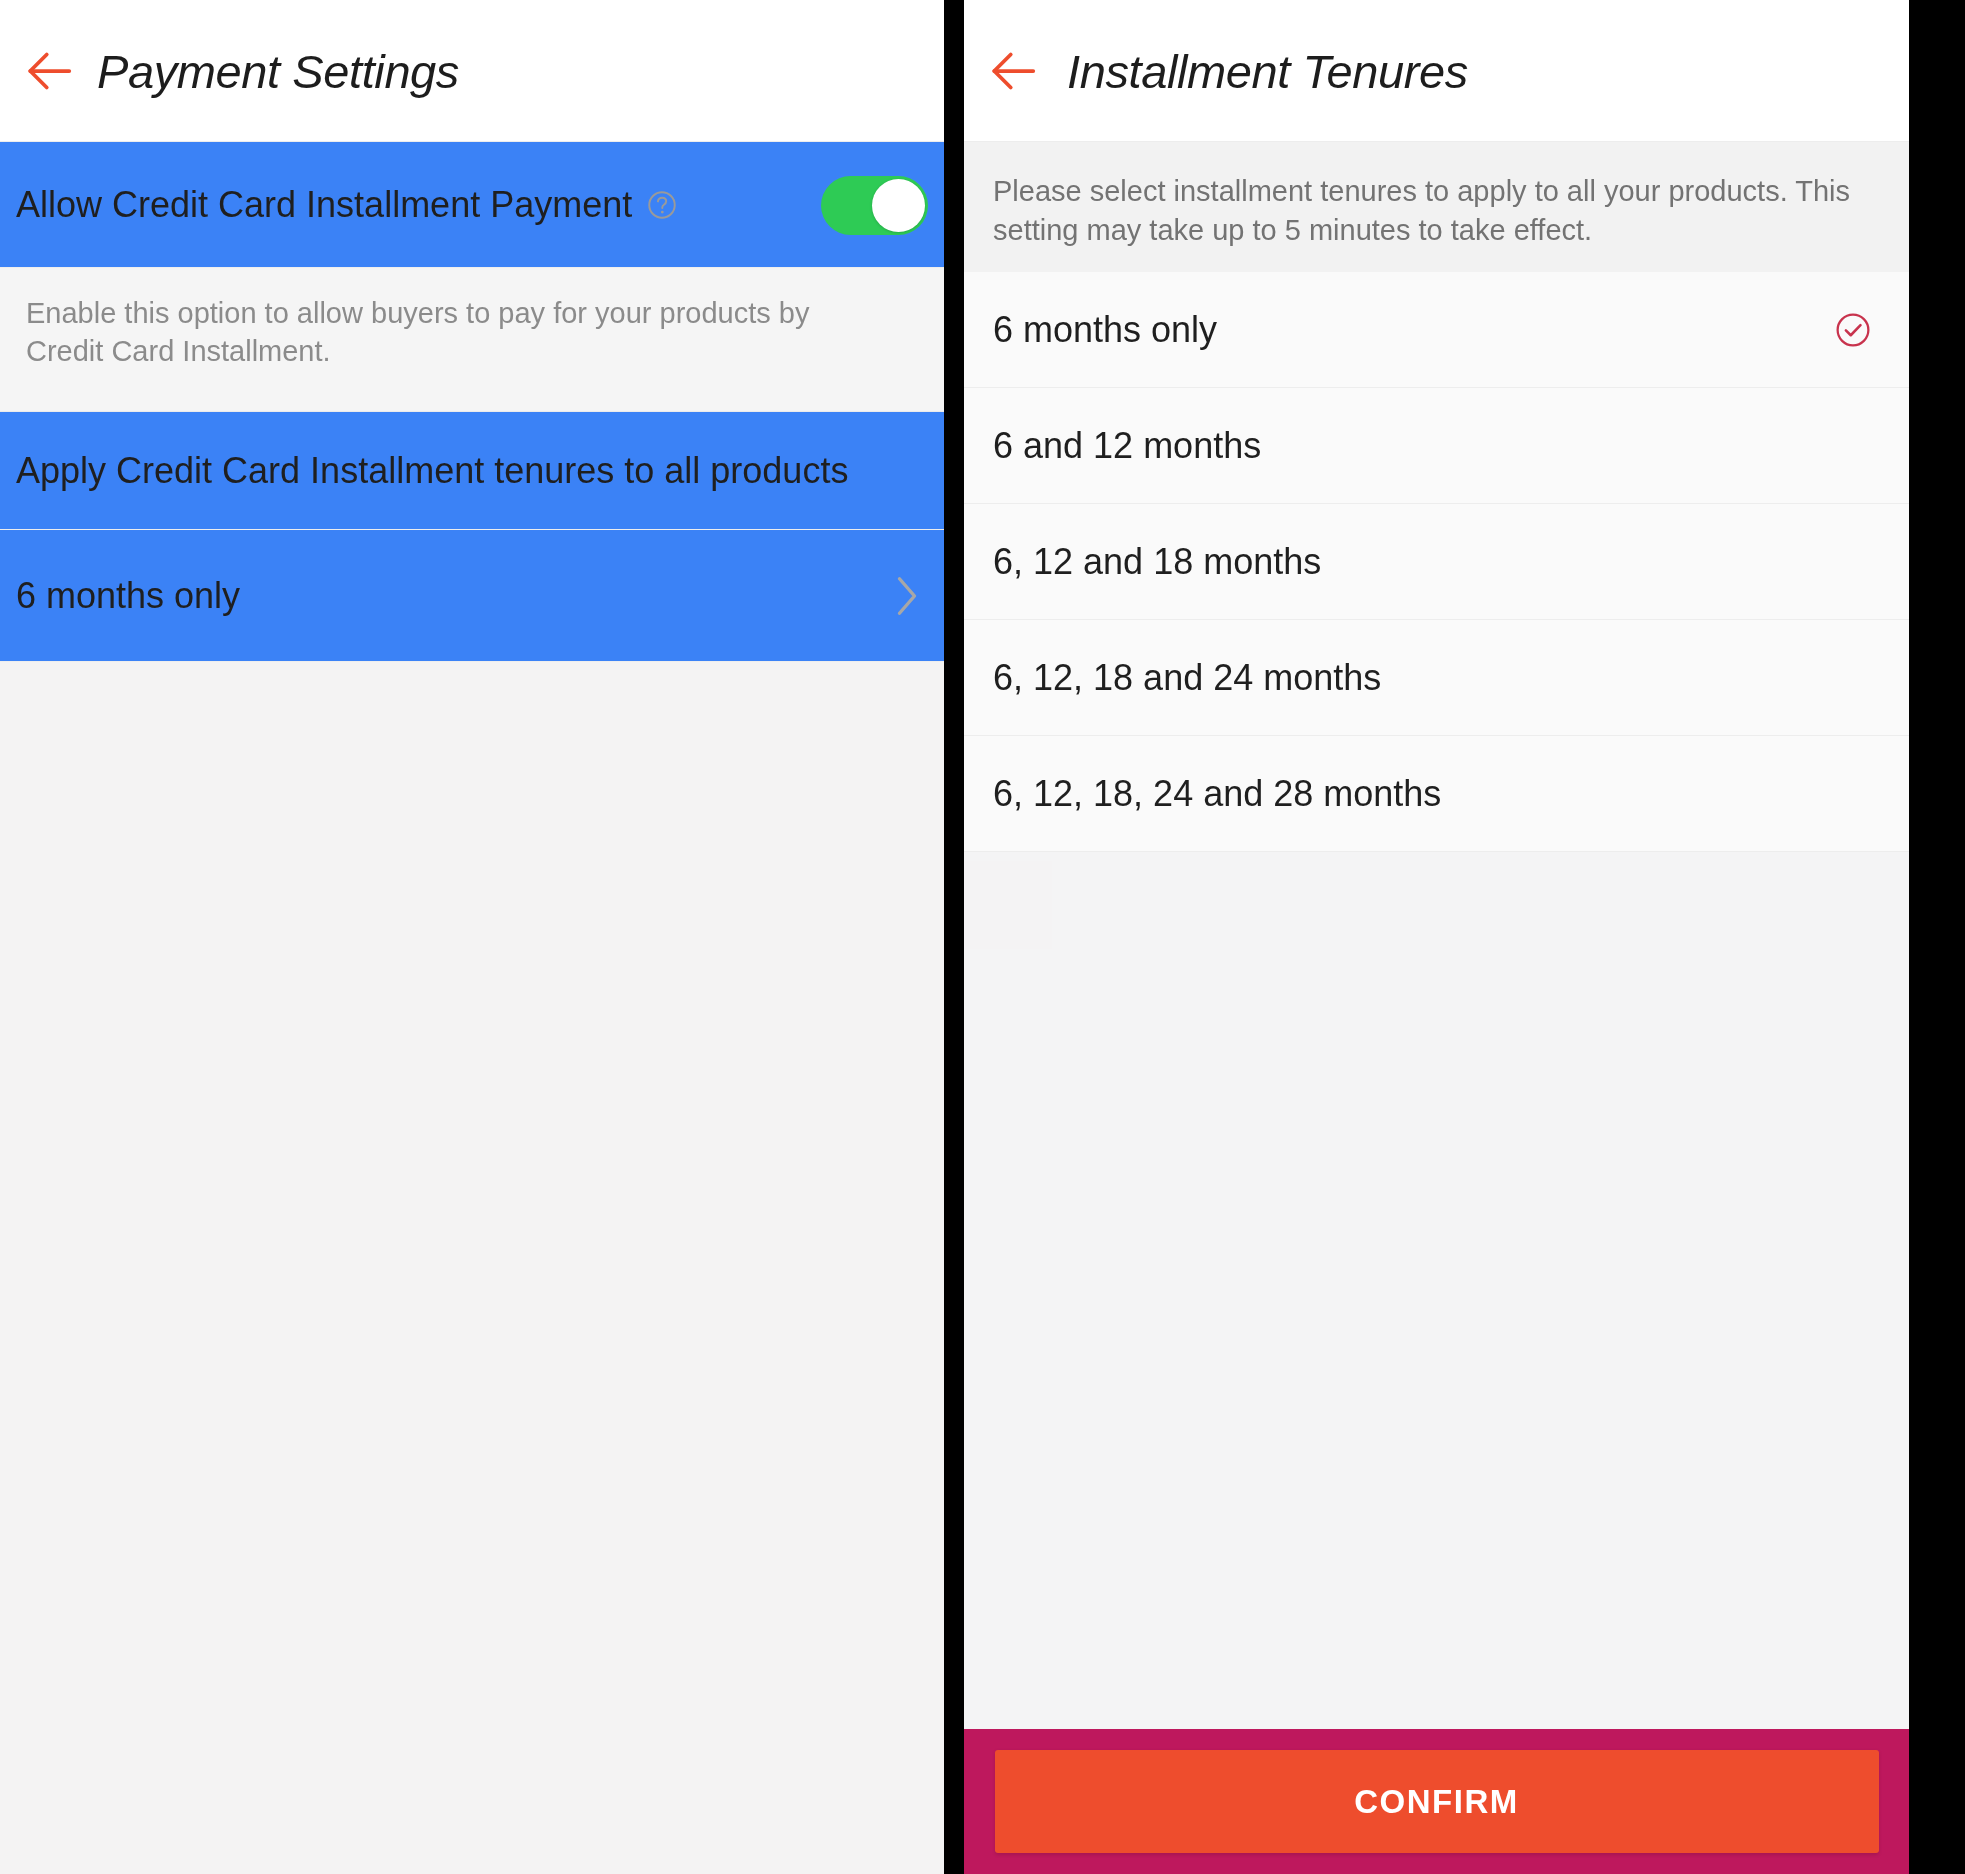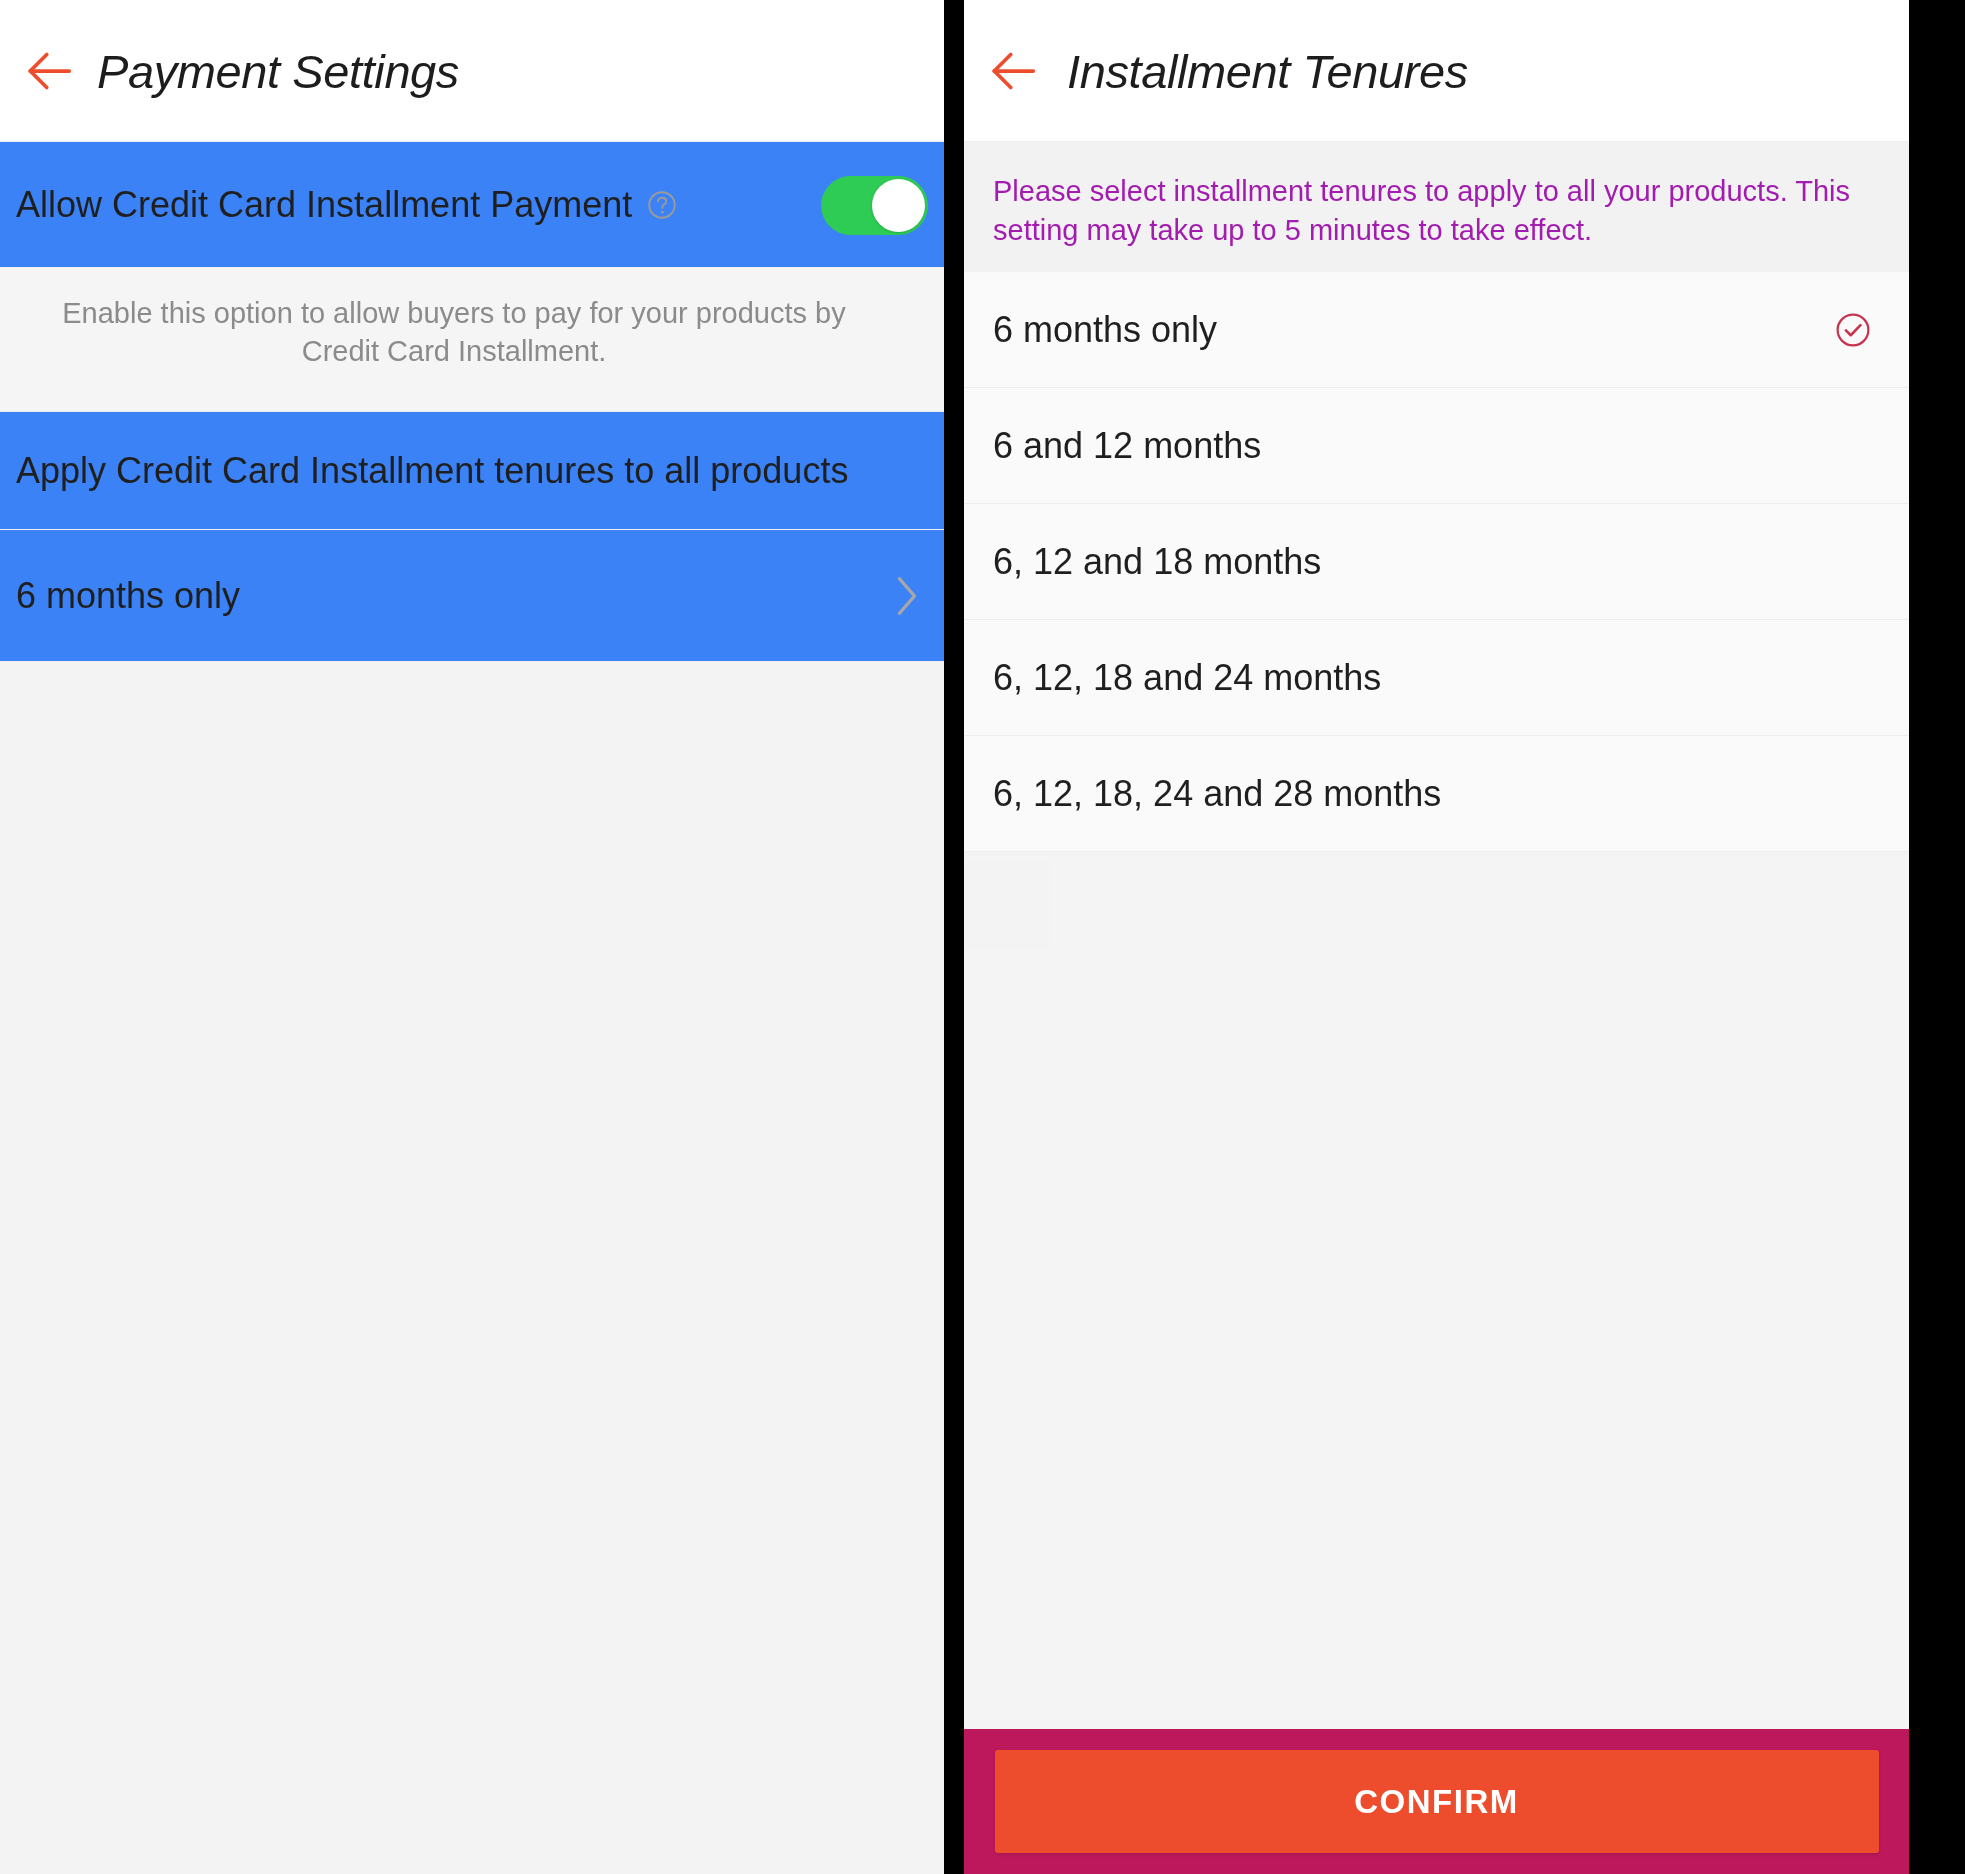--- a/index.html
+++ b/index.html
@@ -141,21 +141,20 @@
     left: 0; right: 0; bottom: 0;
     height: 1.5px;
     background: #ebebeb;
   }
   .help-text {
     font-size: 29px;
     line-height: 1.32;
     color: #8b8b8b;
     max-width: 856px;
     margin: 0;
-    text-align: center;
   }
 
   #apply-row  { height: 118px; }
   #tenure-row { height: 132px; }
 
   .chevron {
     width: 27px;
     height: 42px;
     flex: 0 0 auto;
     display: flex;
@@ -170,21 +169,21 @@
     background: #f2f2f2;
     padding: 30px 29px 33px 29px;
     box-sizing: border-box;
     height: 130px;
     position: relative;
   }
   .instructions-text {
     margin: 0;
     font-size: 29px;
     line-height: 1.33;
-    color: #a21caf;
+    color: #737373;
     max-width: 894px;
   }
 
   #options-list { background: #fafafa; }
   .option-row {
     position: relative;
     height: 116px;
     background: #fafafa;
     box-sizing: border-box;
     padding: 0 29px;

